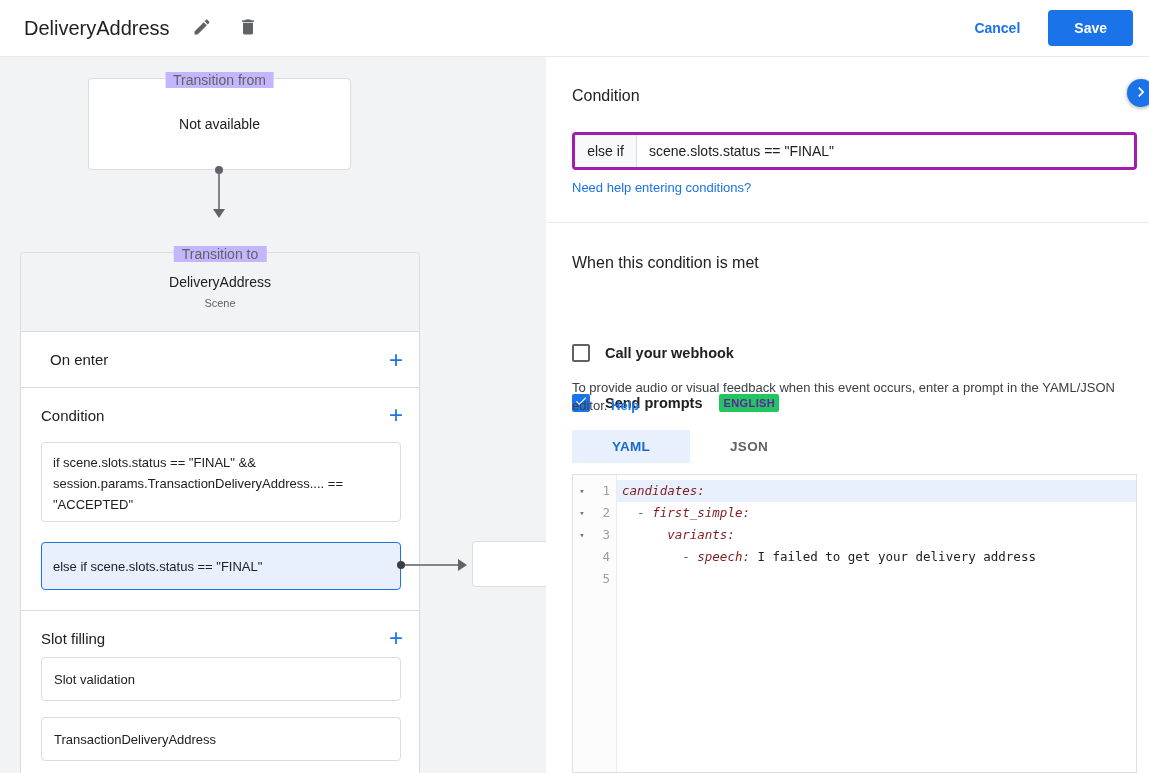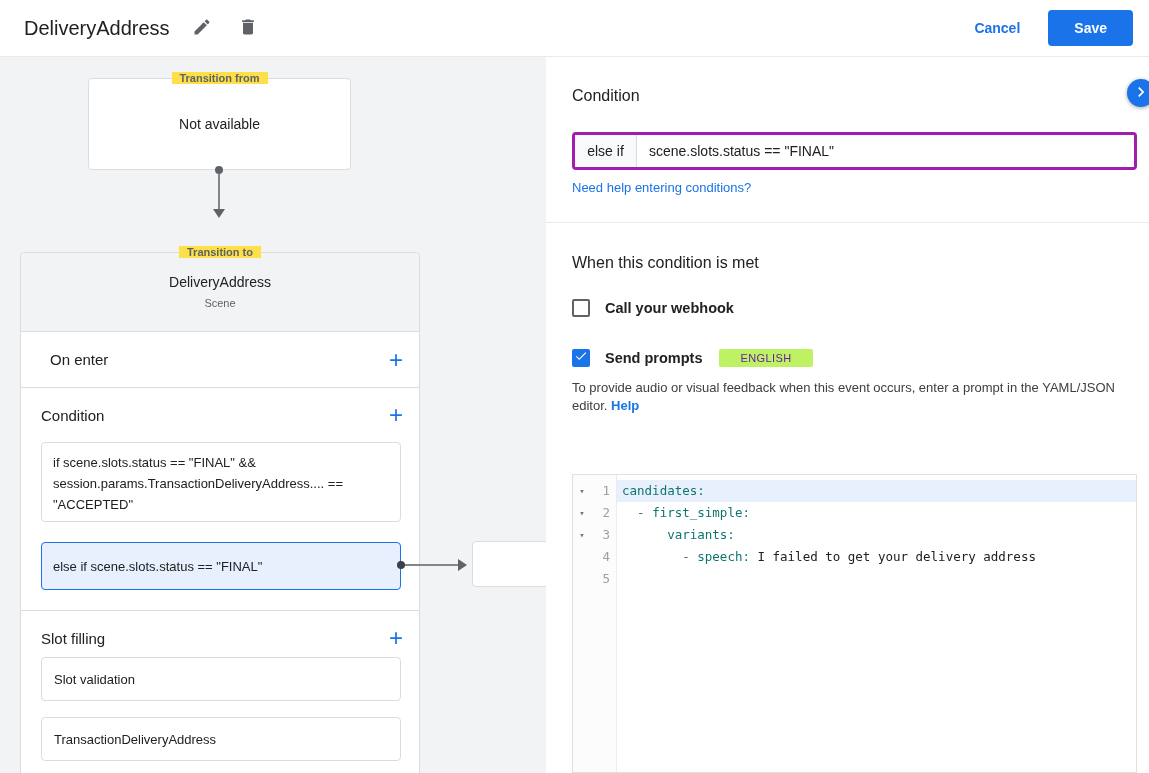--- a/index.html
+++ b/index.html
@@ -19,21 +19,21 @@
   .h-right { display:flex; align-items:center; gap:28px; padding-right:4px; }
   .cancel-btn { background:none; border:none; color:#1a73e8; font-size:14px; font-weight:700;
     cursor:pointer; font-family:inherit; }
   .save-btn { background:#1a73e8; color:#fff; border:none; border-radius:4px; height:36px;
     padding:0 26px; font-size:14px; font-weight:700; cursor:pointer; font-family:inherit; }
 
   
   .canvas { position:absolute; left:0; top:57px; width:546px; height:716px;
     background:#f1f3f4; overflow:hidden; }
   .node-label { position:absolute; top:-7px; left:50%; transform:translateX(-50%);
-    background:#fde047; padding:0 8px; font-size:11px; color:#5f6368; white-space:nowrap; z-index:2;font-weight:bold; }
+    background:#c4b5fd; padding:0 8px; font-size:14px; color:#5f6368; white-space:nowrap; z-index:2; }
   .tfrom-box { position:absolute; left:88px; top:21px; width:263px; height:92px;
     background:#fff; border:1px solid #dadce0; border-radius:4px;
     display:flex; align-items:center; justify-content:center; }
   .tfrom-content { font-size:14px; color:#202124; }
 
   .v-dot { position:absolute; left:215px; top:109px; width:8px; height:8px; border-radius:50%;
     background:#5f6368; z-index:3; }
   .v-line { position:absolute; left:218px; top:117px; width:2px; height:36px; background:#80868b; }
   .v-arrow { position:absolute; left:213px; top:152px; width:0; height:0;
     border-left:6px solid transparent; border-right:6px solid transparent;
@@ -96,30 +96,30 @@
   .cond-prefix { width:62px; background:#f8f9fa; border-right:1px solid #dadce0;
     display:flex; align-items:center; justify-content:center; font-size:14px; color:#202124; }
   .cond-input { flex:1; border:none; outline:none; font-size:14px; color:#202124;
     padding:0 12px; font-family:inherit; background:#fff; }
 
   .help-link { position:absolute; left:26px; top:123px; font-size:13px; color:#1a73e8;
     text-decoration:none; cursor:pointer; }
   .panel-divider { position:absolute; left:0; right:0; top:165px; height:1px; background:#e8eaed; }
   .when-heading { position:absolute; left:26px; top:197px; font-size:16px; font-weight:400; color:#202124; }
 
-  .cb-row { position:absolute; left:26px; display:flex; align-items:center; gap:15px; height:20px; }
+  .cb-row { position:absolute; left:26px; display:flex; align-items:center; gap:15px; height:20px;margin-top:45px; }
   .cb-row.r1 { top:241px; }
   .cb-row.r2 { top:291px; }
   .checkbox { width:18px; height:18px; border:2px solid #5f6368; border-radius:2px;
     background:#fff; cursor:pointer; flex:0 0 18px; }
   .checkbox.checked { background:#1a73e8; border-color:#1a73e8; display:flex;
     align-items:center; justify-content:center; }
   .cb-label { font-size:14.5px; font-weight:700; color:#202124; cursor:pointer; }
-  .badge { background:#bef264; color:#681da8; font-size:11px; font-weight:400;
-    padding:3px 21px; border-radius:2px; letter-spacing:.4px; margin-left:2px; }
+  .badge { background:#22c55e; color:#681da8; font-size:11px; font-weight:700;
+    padding:3px 4px; border-radius:2px; letter-spacing:.4px; margin-left:2px; }
 
   .desc { position:absolute; left:26px; top:322px; width:562px; font-size:13px;
     line-height:17.5px; color:#3c4043; }
   .desc a { color:#1a73e8; text-decoration:none; cursor:pointer;font-weight:bold; }
 
   .tabs { position:absolute; left:26px; top:373px; display:flex; height:33px; }
   .tab { width:118px; display:flex; align-items:center; justify-content:center;
     font-size:13.5px; font-weight:700; color:#5f6368; cursor:pointer; letter-spacing:.3px; }
   .tab.active { background:#e8f0fe; color:#1967d2; }
 
@@ -127,21 +127,21 @@
     border:1px solid #e0e0e0; background:#fff; overflow:hidden;
     font-family:"DejaVu Sans Mono","Liberation Mono",monospace; font-size:12.5px; }
   .gutter-bg { position:absolute; left:0; top:0; bottom:0; width:44px; background:#fcfcfc;
     border-right:1px solid #ececec; }
   .code-lines { position:relative; padding-top:5px; }
   .cm-line { display:flex; height:22px; line-height:22px; }
   .cm-line .fold { flex:0 0 18px; text-align:center; color:#757575; font-size:9px; cursor:pointer; }
   .cm-line .lnum { flex:0 0 26px; text-align:right; padding-right:7px; color:#9aa0a6; }
   .cm-line .lcode { flex:1; white-space:pre; padding-left:5px; cursor:text; }
   .cm-line.active .lcode { background:#e8f0fe; }
-  .tok-key { color:#0f766e; }
+  .tok-key { color:#7f1d1d;font-style:italic; }
   .tok-dash { color:#5f6368; }
   .tok-plain { color:#202124; }
 </style>
 </head>
 <body>
 
 <div class="app">
 
   <div class="header">
     <div class="h-left">
@@ -253,20 +253,22 @@
             </svg>
         </span>
       </div>
       <span class="cb-label">Send prompts</span>
       <span class="badge">ENGLISH</span>
     </div>
 
     <p class="desc"><span>To provide audio or visual feedback when this event occurs, enter a prompt in the YAML/JSON editor.</span> <a>Help</a></p>
 
     <div class="tabs">
+      <div class="tab active">YAML</div>
+      <div class="tab">JSON</div>
     </div>
 
     <div class="editor">
       <div class="gutter-bg"></div>
       <div class="code-lines">
           <div class="cm-line active">
             <span class="fold">▾</span>
             <span class="lnum">1</span>
             <span class="lcode"><span class="tok-key">candidates:</span></span>
           </div>

